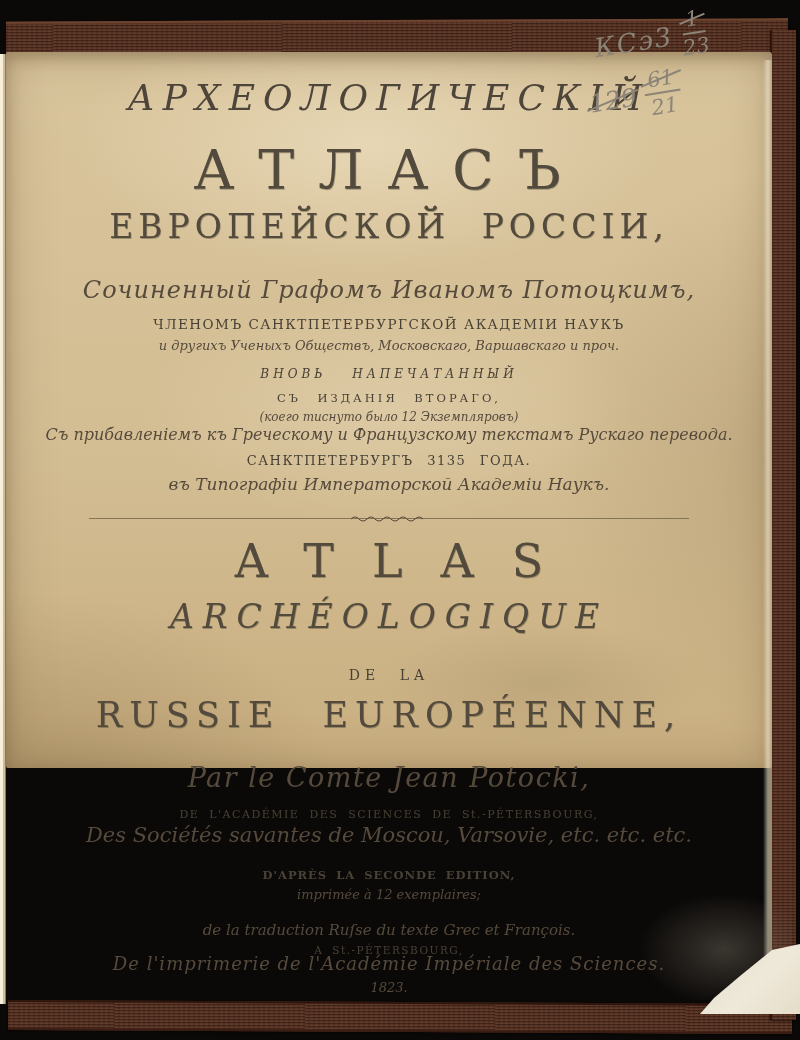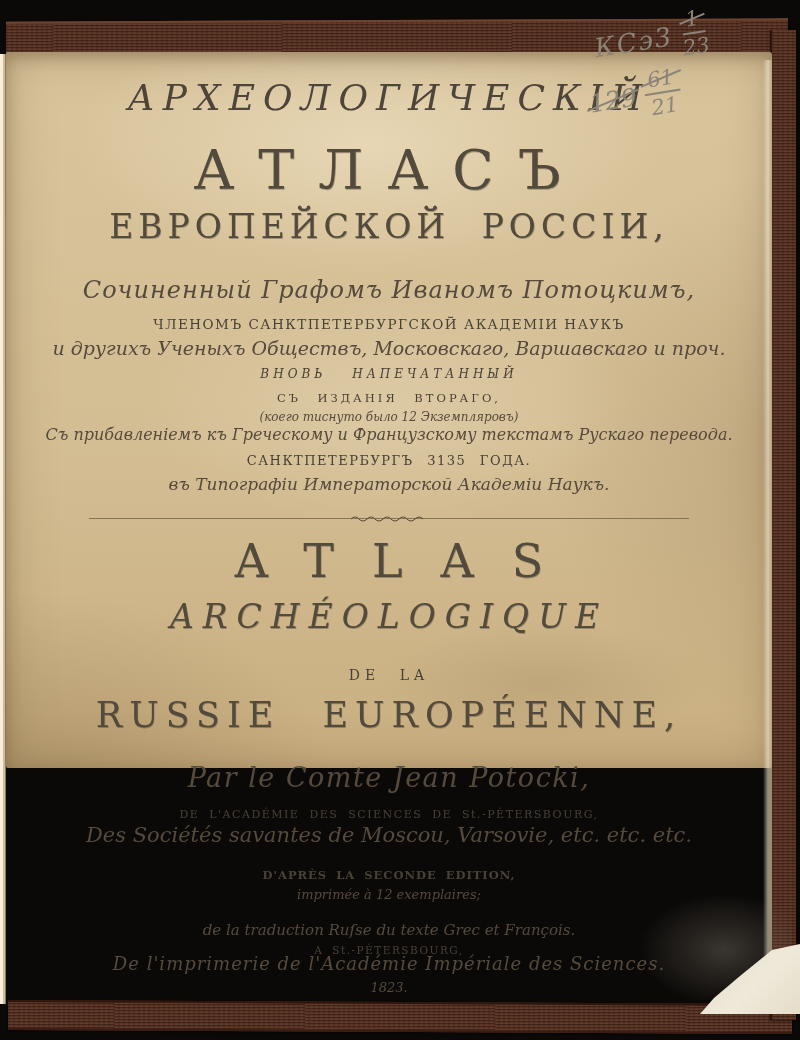--- a/index.html
+++ b/index.html
@@ -77,21 +77,21 @@
   <div class="left-sliver"></div>
 
   <div class="page">
 
     <div class="line itcaps" style="top:28px;font-size:36px;letter-spacing:8px;">АРХЕОЛОГИЧЕСКІЙ</div>
     <div class="line caps big" style="top:158px;font-size:33px;letter-spacing:5px;word-spacing:16px;">ЕВРОПЕЙСКОЙ РОССІИ,</div>
     <div class="line caps big" style="top:92px;font-size:54px;letter-spacing:24px;">АТЛАСЪ</div>
 
     <div class="line script" style="top:226px;font-size:24px;letter-spacing:1px;font-style:italic;">Сочиненный Графомъ Иваномъ Потоцкимъ,</div>
     <div class="line caps" style="top:266px;font-size:13.5px;letter-spacing:1.5px;">ЧЛЕНОМЪ САНКТПЕТЕРБУРГСКОЙ АКАДЕМІИ НАУКЪ</div>
-    <div class="line script" style="top:287px;font-size:19px;">и другихъ Ученыхъ Обществъ, Московскаго, Варшавскаго и проч.</div>
+    <div class="line script" style="top:287px;font-size:13px;">и другихъ Ученыхъ Обществъ, Московскаго, Варшавскаго и проч.</div>
     <div class="line caps" style="top:316px;font-size:12px;letter-spacing:4px;word-spacing:18px;font-style:italic;">ВНОВЬ НАПЕЧАТАННЫЙ</div>
     <div class="line caps" style="top:341px;font-size:11.5px;letter-spacing:3px;word-spacing:10px;">СЪ ИЗДАНІЯ ВТОРАГО,</div>
     <div class="line script" style="top:359px;font-size:12px;">(коего тиснуто было 12 Экземпляровъ)</div>
     <div class="line script" style="top:375px;font-size:16px;">Съ прибавленіемъ къ Греческому и Французскому текстамъ Рускаго перевода.</div>
     <div class="line caps" style="top:402px;font-size:13px;letter-spacing:1.5px;word-spacing:8px;">САНКТПЕТЕРБУРГЪ 3135 ГОДА.</div>
     <div class="line script" style="top:424px;font-size:17px;">въ Типографіи Императорской Академіи Наукъ.</div>
 
     <div class="divider">
       <div class="bar"></div>
       <svg width="76" height="10" viewBox="0 0 76 10">

